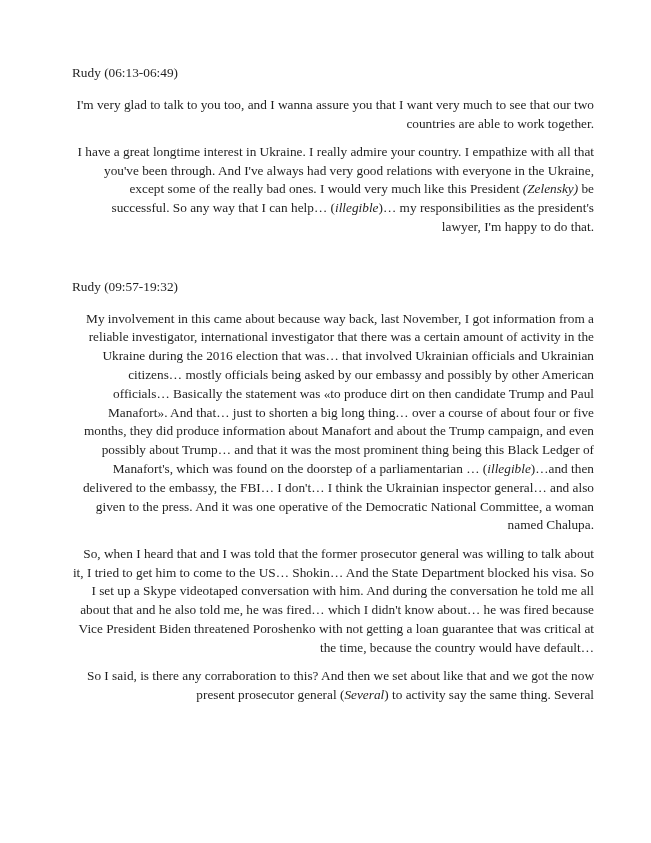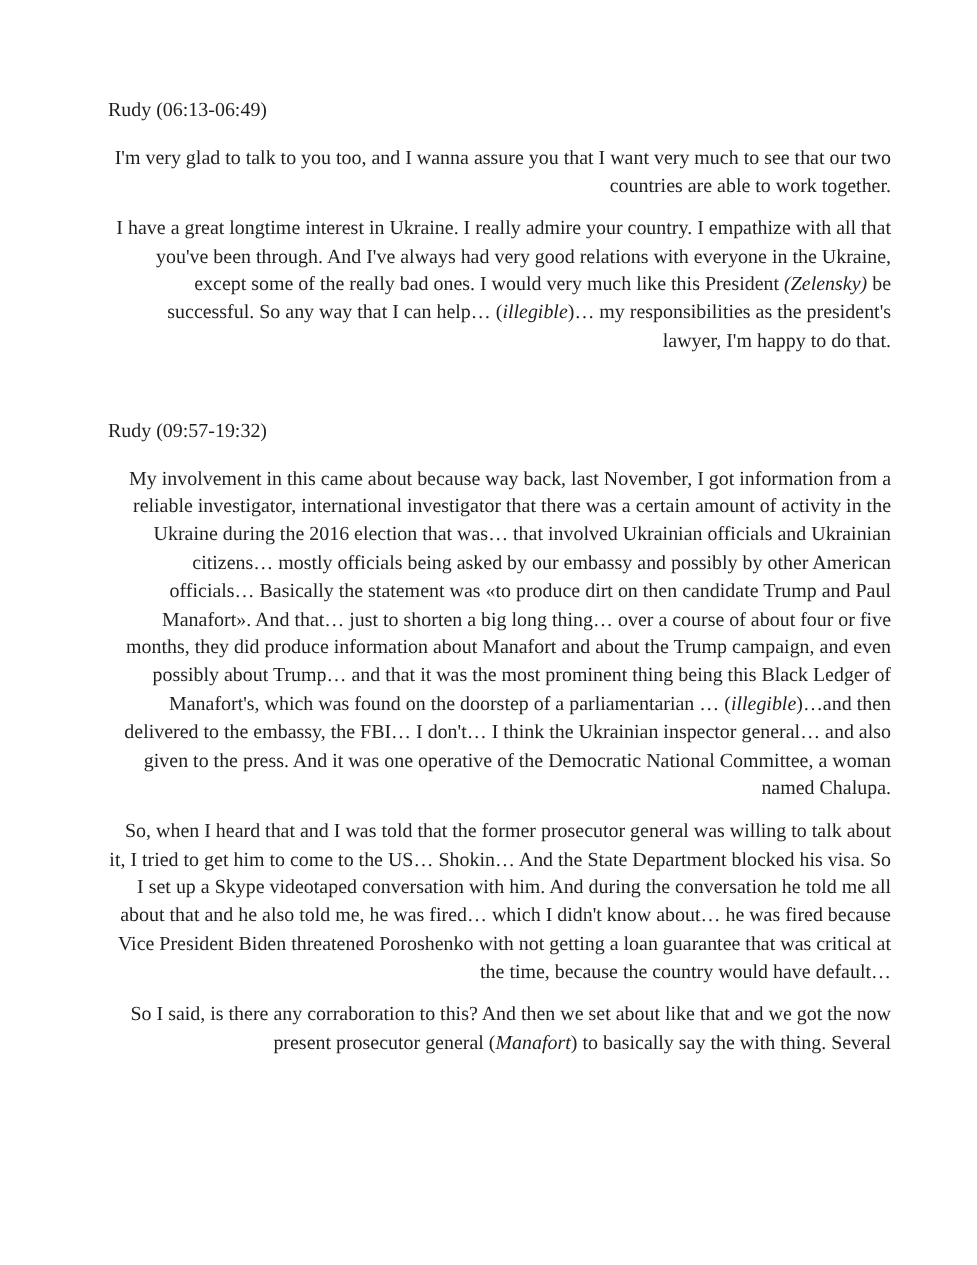--- a/index.html
+++ b/index.html
@@ -36,15 +36,15 @@
 <div class="page" style="background: rgb(255, 255, 255); color: rgb(31, 31, 31);">
     <section class="section">
       <div class="speaker-header">Rudy (06:13-06:49)</div>
       <p class="para"><span>I'm very glad to talk to you too, and I wanna assure you that I want very much to see that our two countries are able to work together.</span></p>
       <p class="para"><span>I have a great longtime interest in Ukraine. I really admire your country. I empathize with all that you've been through. And I've always had very good relations with everyone in the Ukraine, except some of the really bad ones. I would very much like this President </span><em>(Zelensky)</em><span> be successful. So any way that I can help… (</span><em>illegible</em><span>)… my responsibilities as the president's lawyer, I'm happy to do that.</span></p>
     </section>
     <section class="section">
       <div class="speaker-header">Rudy (09:57-19:32)</div>
       <p class="para"><span>My involvement in this came about because way back, last November, I got information from a reliable investigator, international investigator that there was a certain amount of activity in the Ukraine during the 2016 election that was… that involved Ukrainian officials and Ukrainian citizens… mostly officials being asked by our embassy and possibly by other American officials… Basically the statement was «to produce dirt on then candidate Trump and Paul Manafort». And that… just to shorten a big long thing… over a course of about four or five months, they did produce information about Manafort and about the Trump campaign, and even possibly about Trump… and that it was the most prominent thing being this Black Ledger of Manafort's, which was found on the doorstep of a parliamentarian … (</span><em>illegible</em><span>)…and then delivered to the embassy, the FBI… I don't… I think the Ukrainian inspector general… and also given to the press. And it was one operative of the Democratic National Committee, a woman named Chalupa.</span></p>
       <p class="para"><span>So, when I heard that and I was told that the former prosecutor general was willing to talk about it, I tried to get him to come to the US… Shokin… And the State Department blocked his visa. So I set up a Skype videotaped conversation with him. And during the conversation he told me all about that and he also told me, he was fired… which I didn't know about… he was fired because Vice President Biden threatened Poroshenko with not getting a loan guarantee that was critical at the time, because the country would have default…</span></p>
-      <p class="para"><span>So I said, is there any corraboration to this? And then we set about like that and we got the now present prosecutor general (</span><em>Manafort</em><span>) to basically say the with thing. Several</span></p>
+      <p class="para"><span>So I said, is there any corraboration to this? And then we set about like that and we got the now present prosecutor general (</span><em>Several</em><span>) to activity say the same thing. Several</span></p>
     </section>
   </div>
 
 </body></html>

